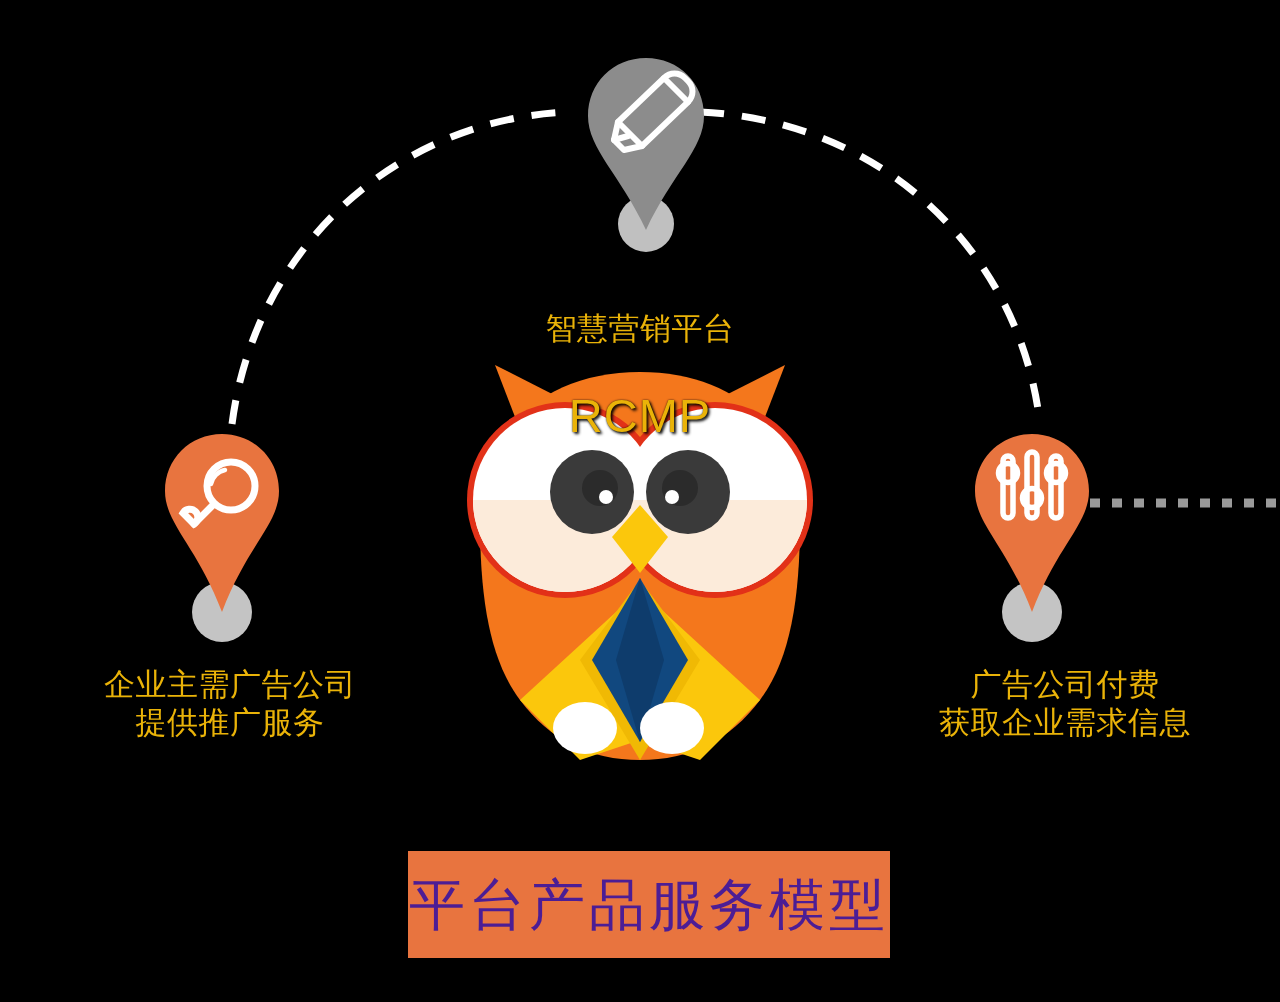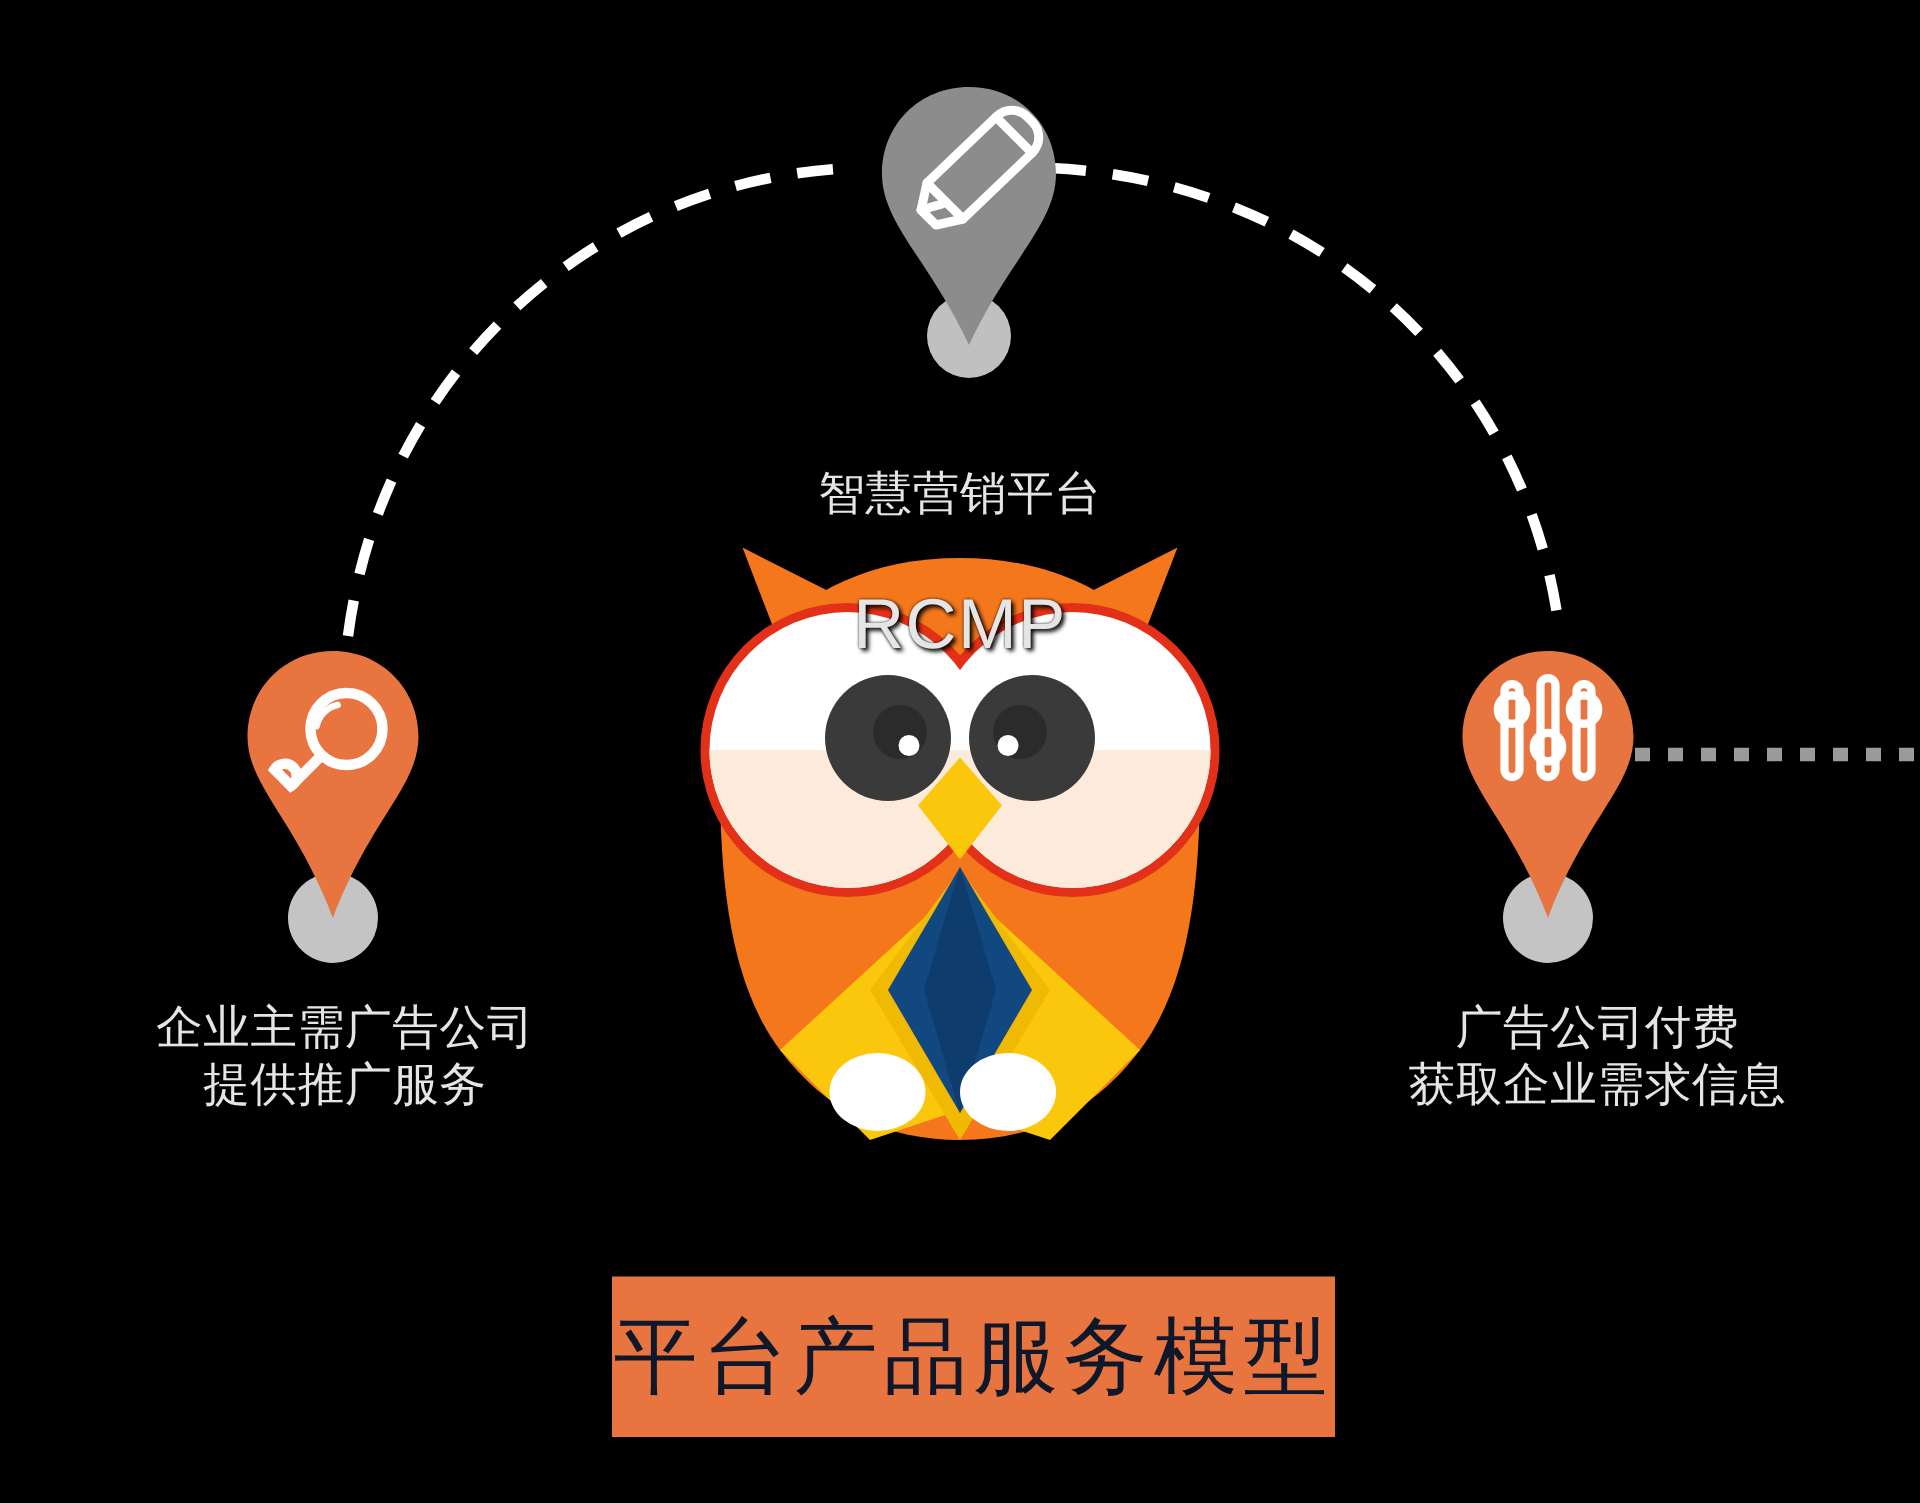--- a/index.html
+++ b/index.html
@@ -20,21 +20,21 @@
   .layer {
     position: absolute;
     left: 0;
     top: 0;
     width: 1280px;
     height: 1002px;
   }
   
   .label {
     position: absolute;
-    color: #e5e5e5;
+    color: #eab308;
     text-align: center;
     font-family: "Liberation Serif", serif;
     line-height: 1.22;
     text-shadow: 2px 2px 3px rgba(0,0,0,0.95), 0 0 2px rgba(0,0,0,0.8);
     white-space: pre-line;
     letter-spacing: 0.5px;
   }
   #center-label {
     left: 400px;
     top: 272px;
@@ -67,21 +67,21 @@
     left: 408px;
     top: 851px;
     width: 482px;
     height: 107px;
     background: #E8743F;
     display: flex;
     align-items: center;
     justify-content: center;
   }
   #banner-text {
-    color: #0f172a;
+    color: #4c1d95;
     font-family: "Liberation Serif", serif;
     font-size: 56px;
     letter-spacing: 4px;
     line-height: 1;
   }
 </style>
 </head>
 <body>
 
 <div id="stage">

